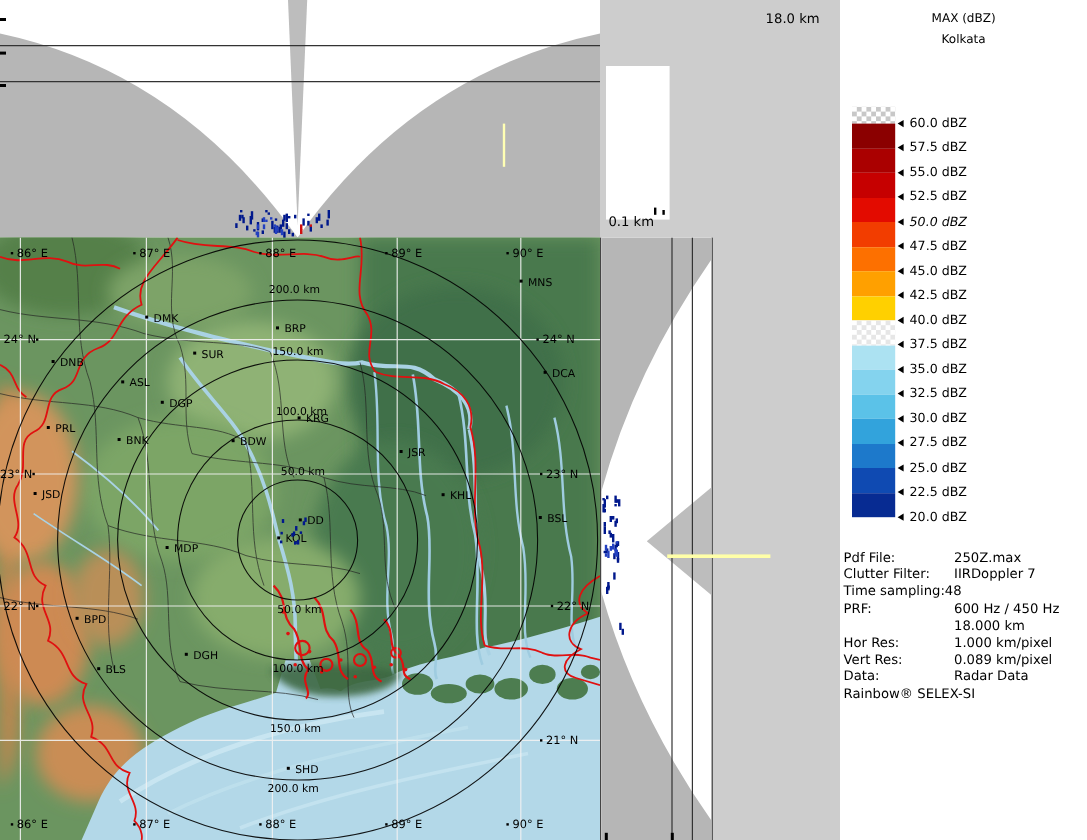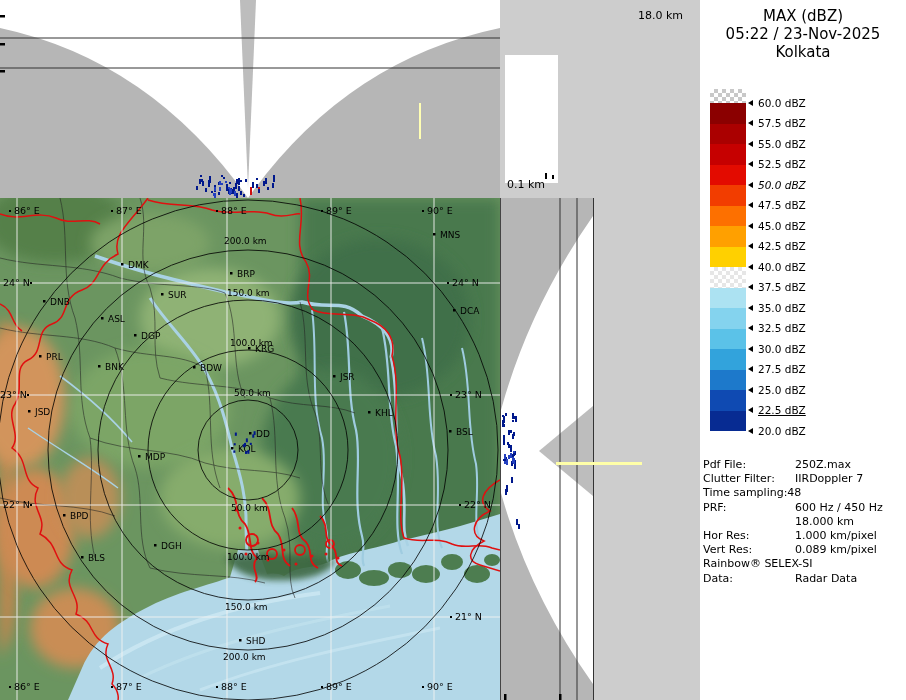--- a/index.html
+++ b/index.html
@@ -6,21 +6,21 @@
   #stage{position:relative;width:906px;height:700px;background:#cdcdcd;
          font-family:"DejaVu Sans","Liberation Sans",sans-serif;overflow:hidden;}
   .abs{position:absolute;}
   #top-panel{left:0;top:0;width:500px;height:198px;background:#ffffff;}
   #map-wrap{left:0;top:198px;width:500px;height:502px;background:#6b9560;}
   #side-strip{left:500px;top:0;width:200px;height:700px;}
   #right-panel{position:absolute;left:0;top:198px;width:94px;height:502px;background:#ffffff;
                border-left:1px solid #444;border-right:1px solid #333;box-sizing:border-box;}
   #corner-white{position:absolute;left:5px;top:55px;width:53px;height:128px;background:#ffffff;}
   #legend-panel{left:700px;top:0;width:206px;height:700px;background:#ffffff;}
-  .title-line{width:100%;text-align:center;font-size:15px;color:#000;line-height:18px;}
+  .title-line{width:100%;text-align:center;font-size:10px;color:#000;line-height:18px;}
   #legend{position:absolute;left:10px;top:89px;width:190px;height:356px;}
   .band{position:absolute;left:0;width:36px;}
   .ltick{position:absolute;left:38px;width:0;height:0;border-top:3.5px solid transparent;
          border-bottom:3.5px solid transparent;border-right:5px solid #000;}
   .llabel{position:absolute;left:48px;font-size:10.5px;color:#000;white-space:nowrap;}
   #info{position:absolute;left:3px;top:458px;width:200px;font-size:11px;color:#000;}
   .info-row{position:relative;height:14.2px;white-space:nowrap;}
   .info-val{position:absolute;left:92px;top:0;}
   .hlabel{position:absolute;font-size:11px;color:#000;white-space:nowrap;}
   .echo{position:absolute;}
@@ -312,21 +312,20 @@
           <rect x="3" y="496" width="2.5" height="6" fill="#000"></rect>
           <rect x="58" y="496" width="2.5" height="6" fill="#000"></rect>
         </g>
       </svg>
     <div class="echo" style="left: 1.84331px; top: 225.595px; width: 2px; height: 3.71052px; background: rgb(0, 24, 140);"></div><div class="echo" style="left: 1.66516px; top: 261.449px; width: 2px; height: 2.04654px; background: rgb(0, 24, 140);"></div><div class="echo" style="left: 14.1091px; top: 218.161px; width: 2px; height: 5.51003px; background: rgb(0, 24, 140);"></div><div class="echo" style="left: 3.90417px; top: 259.169px; width: 2px; height: 3.59084px; background: rgb(0, 24, 140);"></div><div class="echo" style="left: 6.68665px; top: 245.882px; width: 2px; height: 4.13348px; background: rgb(0, 24, 140);"></div><div class="echo" style="left: 11.39px; top: 255.825px; width: 2px; height: 5.35524px; background: rgb(0, 24, 140);"></div><div class="echo" style="left: 7.15698px; top: 232.102px; width: 2px; height: 5.02352px; background: rgb(0, 24, 140);"></div><div class="echo" style="left: 12.876px; top: 267.059px; width: 2px; height: 3.96145px; background: rgb(0, 24, 140);"></div><div class="echo" style="left: 1.81393px; top: 218.227px; width: 2px; height: 6.45251px; background: rgb(0, 24, 140);"></div><div class="echo" style="left: 9.35621px; top: 247.213px; width: 2px; height: 6.48592px; background: rgb(0, 24, 140);"></div><div class="echo" style="left: 13.3535px; top: 262.405px; width: 2px; height: 6.33306px; background: rgb(0, 24, 140);"></div><div class="echo" style="left: 1.74887px; top: 236.861px; width: 2px; height: 4.00135px; background: rgb(0, 24, 140);"></div><div class="echo" style="left: 1.54985px; top: 241.431px; width: 2px; height: 5.39125px; background: rgb(0, 24, 140);"></div><div class="echo" style="left: 10.2078px; top: 262.902px; width: 2px; height: 5.37361px; background: rgb(0, 24, 140);"></div><div class="echo" style="left: 10.966px; top: 215.392px; width: 2px; height: 6.10199px; background: rgb(0, 24, 140);"></div><div class="echo" style="left: 9.47735px; top: 231.823px; width: 2px; height: 2.81381px; background: rgb(0, 24, 140);"></div><div class="echo" style="left: 3.51825px; top: 215.062px; width: 2px; height: 2.92865px; background: rgb(0, 24, 140);"></div><div class="echo" style="left: 11.5828px; top: 218.421px; width: 2px; height: 2.81631px; background: rgb(0, 24, 140);"></div><div class="echo" style="left: 11.3008px; top: 221.552px; width: 2px; height: 2.87251px; background: rgb(0, 24, 140);"></div><div class="echo" style="left: 1.05665px; top: 222.451px; width: 2px; height: 6.21958px; background: rgb(0, 24, 140);"></div><div class="echo" style="left: 12.2109px; top: 234.265px; width: 2px; height: 3.90236px; background: rgb(0, 24, 140);"></div><div class="echo" style="left: 11.3065px; top: 236.108px; width: 2px; height: 5.1303px; background: rgb(0, 24, 140);"></div><div class="echo" style="left: 13.3774px; top: 252.616px; width: 2px; height: 4.04614px; background: rgb(0, 24, 140);"></div><div class="echo" style="left: 1.07517px; top: 216.61px; width: 2px; height: 2.18419px; background: rgb(0, 24, 140);"></div><div class="echo" style="left: 6.30681px; top: 244.158px; width: 2px; height: 2.8922px; background: rgb(0, 24, 140);"></div><div class="echo" style="left: 12.1924px; top: 253.942px; width: 2px; height: 3.94957px; background: rgb(0, 24, 140);"></div><div class="echo" style="left: 2.93797px; top: 256.453px; width: 2px; height: 4.09916px; background: rgb(35, 64, 192);"></div><div class="echo" style="left: 9.2168px; top: 254.609px; width: 2px; height: 5.20627px; background: rgb(35, 64, 192);"></div><div class="echo" style="left: 10.5241px; top: 259.061px; width: 2px; height: 6.39545px; background: rgb(35, 64, 192);"></div><div class="echo" style="left: 3.24801px; top: 263.185px; width: 2px; height: 2.51514px; background: rgb(35, 64, 192);"></div><div class="echo" style="left: 11.7267px; top: 260.375px; width: 2px; height: 5.71252px; background: rgb(35, 64, 192);"></div><div class="echo" style="left: 5.04489px; top: 261.289px; width: 2px; height: 5.52461px; background: rgb(35, 64, 192);"></div><div class="echo" style="left: 11.5977px; top: 253.077px; width: 2px; height: 2.33084px; background: rgb(35, 64, 192);"></div><div class="echo" style="left: 7.3229px; top: 256.817px; width: 2px; height: 3.73632px; background: rgb(35, 64, 192);"></div><div class="echo" style="left: 4.56611px; top: 290.44px; width: 2px; height: 2.87699px; background: rgb(0, 24, 140);"></div><div class="echo" style="left: 5.09895px; top: 289.501px; width: 2px; height: 4.12253px; background: rgb(0, 24, 140);"></div><div class="echo" style="left: 4.90926px; top: 287.272px; width: 2px; height: 4.28007px; background: rgb(0, 24, 140);"></div><div class="echo" style="left: 3.85222px; top: 290.94px; width: 2px; height: 5.65992px; background: rgb(0, 24, 140);"></div><div class="echo" style="left: 9.57614px; top: 279.004px; width: 2px; height: 6.30339px; background: rgb(0, 24, 140);"></div><div class="echo" style="left: 17.3268px; top: 325.872px; width: 2px; height: 5.2968px; background: rgb(0, 24, 140);"></div><div class="echo" style="left: 14.9681px; top: 320.792px; width: 2px; height: 6.52424px; background: rgb(0, 24, 140);"></div></div>
     <div id="yellow-indicator"></div>
   </div>
 
   <div id="legend-panel" class="abs">
     <div class="title-line" style="margin-top:7px">MAX (dBZ)</div>
-    <div class="title-line">05:22 / 23-Nov-2025</div>
     <div class="title-line">Kolkata</div>
     <div id="legend">
         <div class="band checker" style="top: 0px; height: 14px;"></div>
         <div class="ltick" style="top: 10.5px;"></div>
         <div class="llabel" style="top: 7.5px;">60.0 dBZ</div>
         <div class="band" style="top: 14px; height: 20.5px; background: rgb(139, 0, 0);"></div>
         <div class="ltick" style="top: 31px;"></div>
         <div class="llabel" style="top: 28px;">57.5 dBZ</div>
         <div class="band" style="top: 34.5px; height: 20.5px; background: rgb(170, 0, 0);"></div>
         <div class="ltick" style="top: 51.5px;"></div>
@@ -362,31 +361,31 @@
         <div class="ltick" style="top: 256.5px;"></div>
         <div class="llabel" style="top: 253.5px;">30.0 dBZ</div>
         <div class="band" style="top: 260px; height: 20.5px; background: rgb(50, 163, 220);"></div>
         <div class="ltick" style="top: 277px;"></div>
         <div class="llabel" style="top: 274px;">27.5 dBZ</div>
         <div class="band" style="top: 280.5px; height: 20.5px; background: rgb(29, 121, 203);"></div>
         <div class="ltick" style="top: 297.5px;"></div>
         <div class="llabel" style="top: 294.5px;">25.0 dBZ</div>
         <div class="band" style="top: 301px; height: 20.5px; background: rgb(15, 74, 178);"></div>
         <div class="ltick" style="top: 318px;"></div>
-        <div class="llabel" style="top: 315px; text-decoration: underline;">22.5 dBZ</div>
+        <div class="llabel" style="top: 315px;">22.5 dBZ</div>
         <div class="band" style="top: 321.5px; height: 20.5px; background: rgb(7, 43, 146);"></div>
         <div class="ltick" style="top: 338.5px;"></div>
         <div class="llabel" style="top: 335.5px;">20.0 dBZ</div>
       </div>
     <div id="info">
         <div class="info-row"><span>Pdf File:</span><span class="info-val">250Z.max</span></div>
         <div class="info-row"><span>Clutter Filter:</span><span class="info-val">IIRDoppler 7</span></div>
         <div class="info-row"><span>Time sampling:48</span></div>
         <div class="info-row"><span>PRF:</span><span class="info-val">600 Hz / 450 Hz</span></div>
         <div class="info-row"><span></span><span class="info-val">18.000 km</span></div>
         <div class="info-row"><span>Hor Res:</span><span class="info-val">1.000 km/pixel</span></div>
         <div class="info-row"><span>Vert Res:</span><span class="info-val">0.089 km/pixel</span></div>
+        <div class="info-row"><span>Data:</span><span class="info-val">Radar Data</span></div>
         <div class="info-row"><span>Rainbow® SELEX-SI</span></div>
-        <div class="info-row"><span>Data:</span><span class="info-val">Radar Data</span></div>
       </div>
   </div>
 
 </div>
 
 </body></html>

